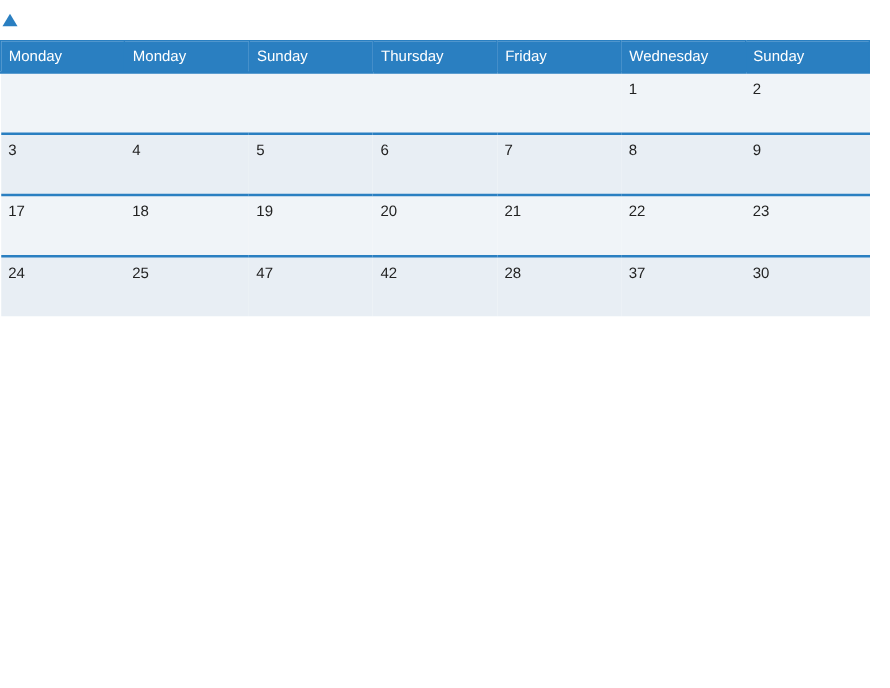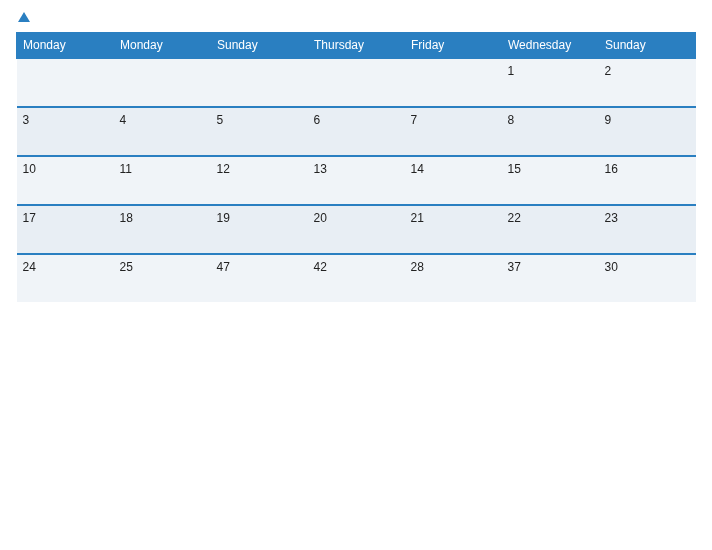--- a/index.html
+++ b/index.html
@@ -7,21 +7,21 @@
       width: 712px;
       height: 550px;
       background: #fff;
       font-family: Arial, sans-serif;
       overflow: hidden;
     }
     .page {
       width: 712px;
       height: 550px;
       background: #fff;
-      padding: 10px 16px 10px 16px;
+      padding: 10px 16px 10px 0;
     }
     
     .header {
       display: flex;
       align-items: center;
       justify-content: space-between;
       margin-bottom: 6px;
     }
     .logo {
       display: flex;
@@ -147,29 +147,20 @@
         <tr>
           <td><span class="day-num">3</span></td>
           <td><span class="day-num">4</span></td>
           <td><span class="day-num">5</span></td>
           <td><span class="day-num">6</span></td>
           <td><span class="day-num">7</span></td>
           <td><span class="day-num">8</span></td>
           <td><span class="day-num">9</span></td>
         </tr>
         <tr>
-          <td><span class="day-num">10</span></td>
-          <td><span class="day-num">11</span></td>
-          <td><span class="day-num">12</span></td>
-          <td><span class="day-num">13</span></td>
-          <td><span class="day-num">14</span></td>
-          <td><span class="day-num">15</span></td>
-          <td><span class="day-num">16</span></td>
-        </tr>
-        <tr>
           <td><span class="day-num">17</span></td>
           <td><span class="day-num">18</span></td>
           <td><span class="day-num">19</span></td>
           <td><span class="day-num">20</span></td>
           <td><span class="day-num">21</span></td>
           <td><span class="day-num">22</span></td>
           <td><span class="day-num">23</span></td>
         </tr>
         <tr>
           <td><span class="day-num">24</span></td>

